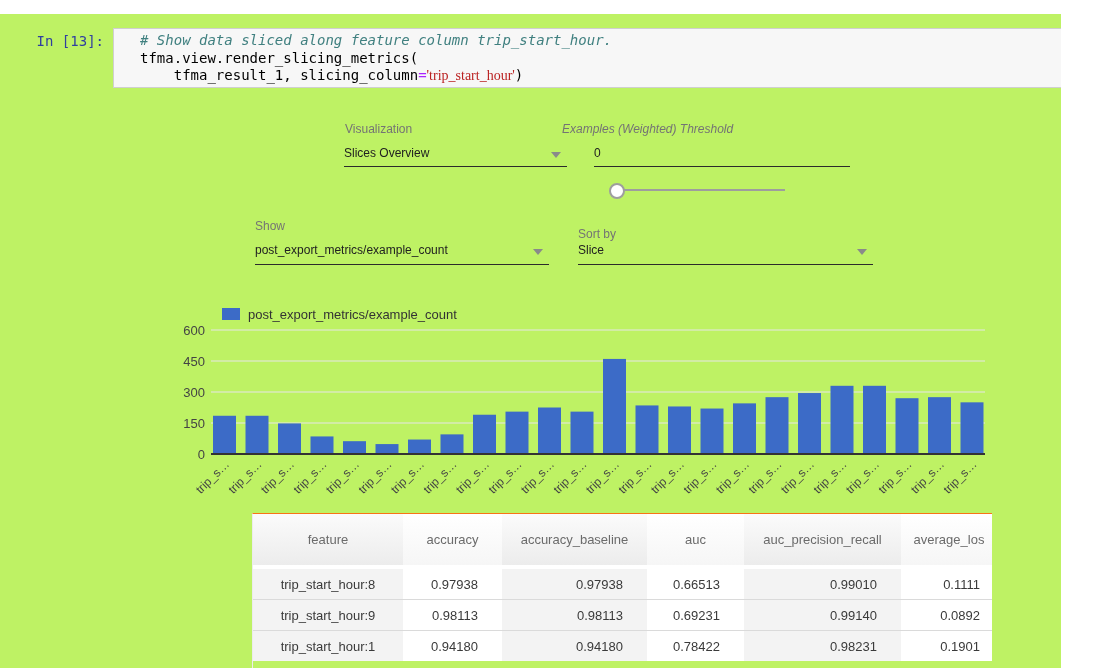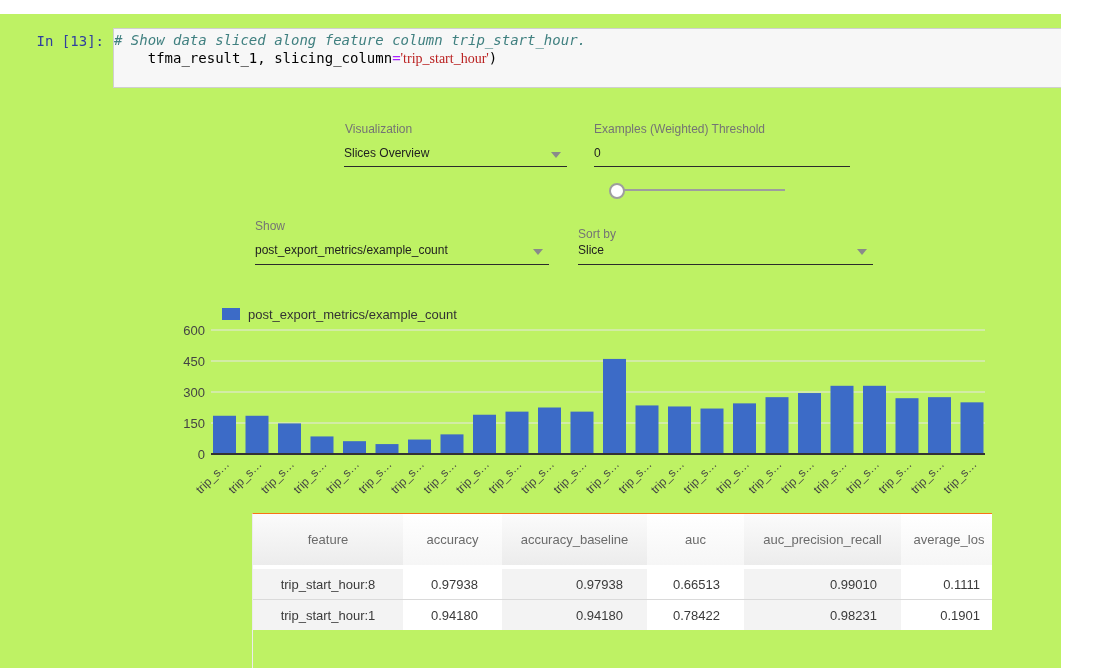--- a/index.html
+++ b/index.html
@@ -3,21 +3,21 @@
 <meta charset="utf-8">
 <style>
   html,body{margin:0;padding:0;background:#fff;}
   .screen{position:relative;width:1061px;height:668px;background:#bef264;overflow:hidden;
           font-family:"Liberation Sans",sans-serif;margin-top:14px;}
 
   
   .nb-prompt{position:absolute;left:0;top:19px;width:104px;text-align:right;
              font-family:"DejaVu Sans Mono",monospace;font-size:14px;color:#303f9f;}
   .nb-code{position:absolute;left:113px;top:14px;width:984px;height:60px;box-sizing:border-box;
-           background:#f7f7f7;border:1px solid #cfcfcf;padding:3px 0 0 0;cursor:text;}
+           background:#f7f7f7;border:1px solid #cfcfcf;padding:3px 0 0 26px;cursor:text;}
   .code-line{font-family:"DejaVu Sans Mono",monospace;font-size:14px;line-height:17.5px;
              white-space:pre;color:#000;}
   .tok-comment{color:#408080;font-style:italic;}
   .tok-string{color:#ba2121;font-family:Liberation Serif, serif;}
   .tok-op{color:#aa22ff;}
 
   
   .ctl-label{position:absolute;font-size:12px;color:#747474;}
   .ctl-field{position:absolute;box-sizing:border-box;border-bottom:1px solid #2b2b2b;
              font-size:12px;color:#212121;cursor:pointer;}
@@ -56,30 +56,31 @@
   .metrics td.cell-feature{text-align:center;}
 </style>
 </head>
 <body>
 
 <div class="screen">
 
   <div class="nb-prompt">In [13]:</div>
   <div class="nb-code" id="code-area">
       <div class="code-line"><span class="tok-comment"># Show data sliced along feature column trip_start_hour.</span></div>
+      <div class="code-line"><span class="tok-plain">tfma.view.render_slicing_metrics(</span></div>
       <div class="code-line"><span class="tok-plain">    tfma_result_1, slicing_column</span><span class="tok-op">=</span><span class="tok-string">'trip_start_hour'</span><span class="tok-plain">)</span></div>
     </div>
 
   <div class="ctl-label" style="left:345px;top:108px;">Visualization</div>
   <div class="ctl-field" style="left:344px;top:126px;width:223px;height:27px;">
     <span class="val">Slices Overview</span>
     <span class="dd-arrow"></span>
   </div>
 
-  <div class="ctl-label" style="left:594px;top:108px;">Examples (Weighted) Threshold</div>
+  <div class="ctl-label" style="left:562px;top:108px;font-style:italic;">Examples (Weighted) Threshold</div>
   <div class="ctl-field" style="left:594px;top:126px;width:256px;height:27px;">
     <span class="val">0</span>
   </div>
 
   <div class="slider-track"></div>
   <div class="slider-handle"></div>
 
   <div class="ctl-label" style="left:255px;top:205px;">Show</div>
   <div class="ctl-field" style="left:255px;top:223px;width:294px;height:28px;">
     <span class="val">post_export_metrics/example_count</span>
@@ -181,20 +182,28 @@
       <tbody id="metrics-body">
           <tr>
             <td class="c-striped cell-feature">trip_start_hour:8</td>
             <td class="c-white cell-num">0.97938</td>
             <td class="c-striped cell-num">0.97938</td>
             <td class="c-white cell-num">0.66513</td>
             <td class="c-striped cell-num">0.99010</td>
             <td class="c-white cell-num cell-last">0.1111</td>
           </tr>
           <tr>
+            <td class="c-striped cell-feature">trip_start_hour:9</td>
+            <td class="c-white cell-num">0.98113</td>
+            <td class="c-striped cell-num">0.98113</td>
+            <td class="c-white cell-num">0.69231</td>
+            <td class="c-striped cell-num">0.99140</td>
+            <td class="c-white cell-num cell-last">0.0892</td>
+          </tr>
+          <tr>
             <td class="c-striped cell-feature">trip_start_hour:1</td>
             <td class="c-white cell-num">0.94180</td>
             <td class="c-striped cell-num">0.94180</td>
             <td class="c-white cell-num">0.78422</td>
             <td class="c-striped cell-num">0.98231</td>
             <td class="c-white cell-num cell-last">0.1901</td>
           </tr>
         </tbody>
     </table>
   </div>

